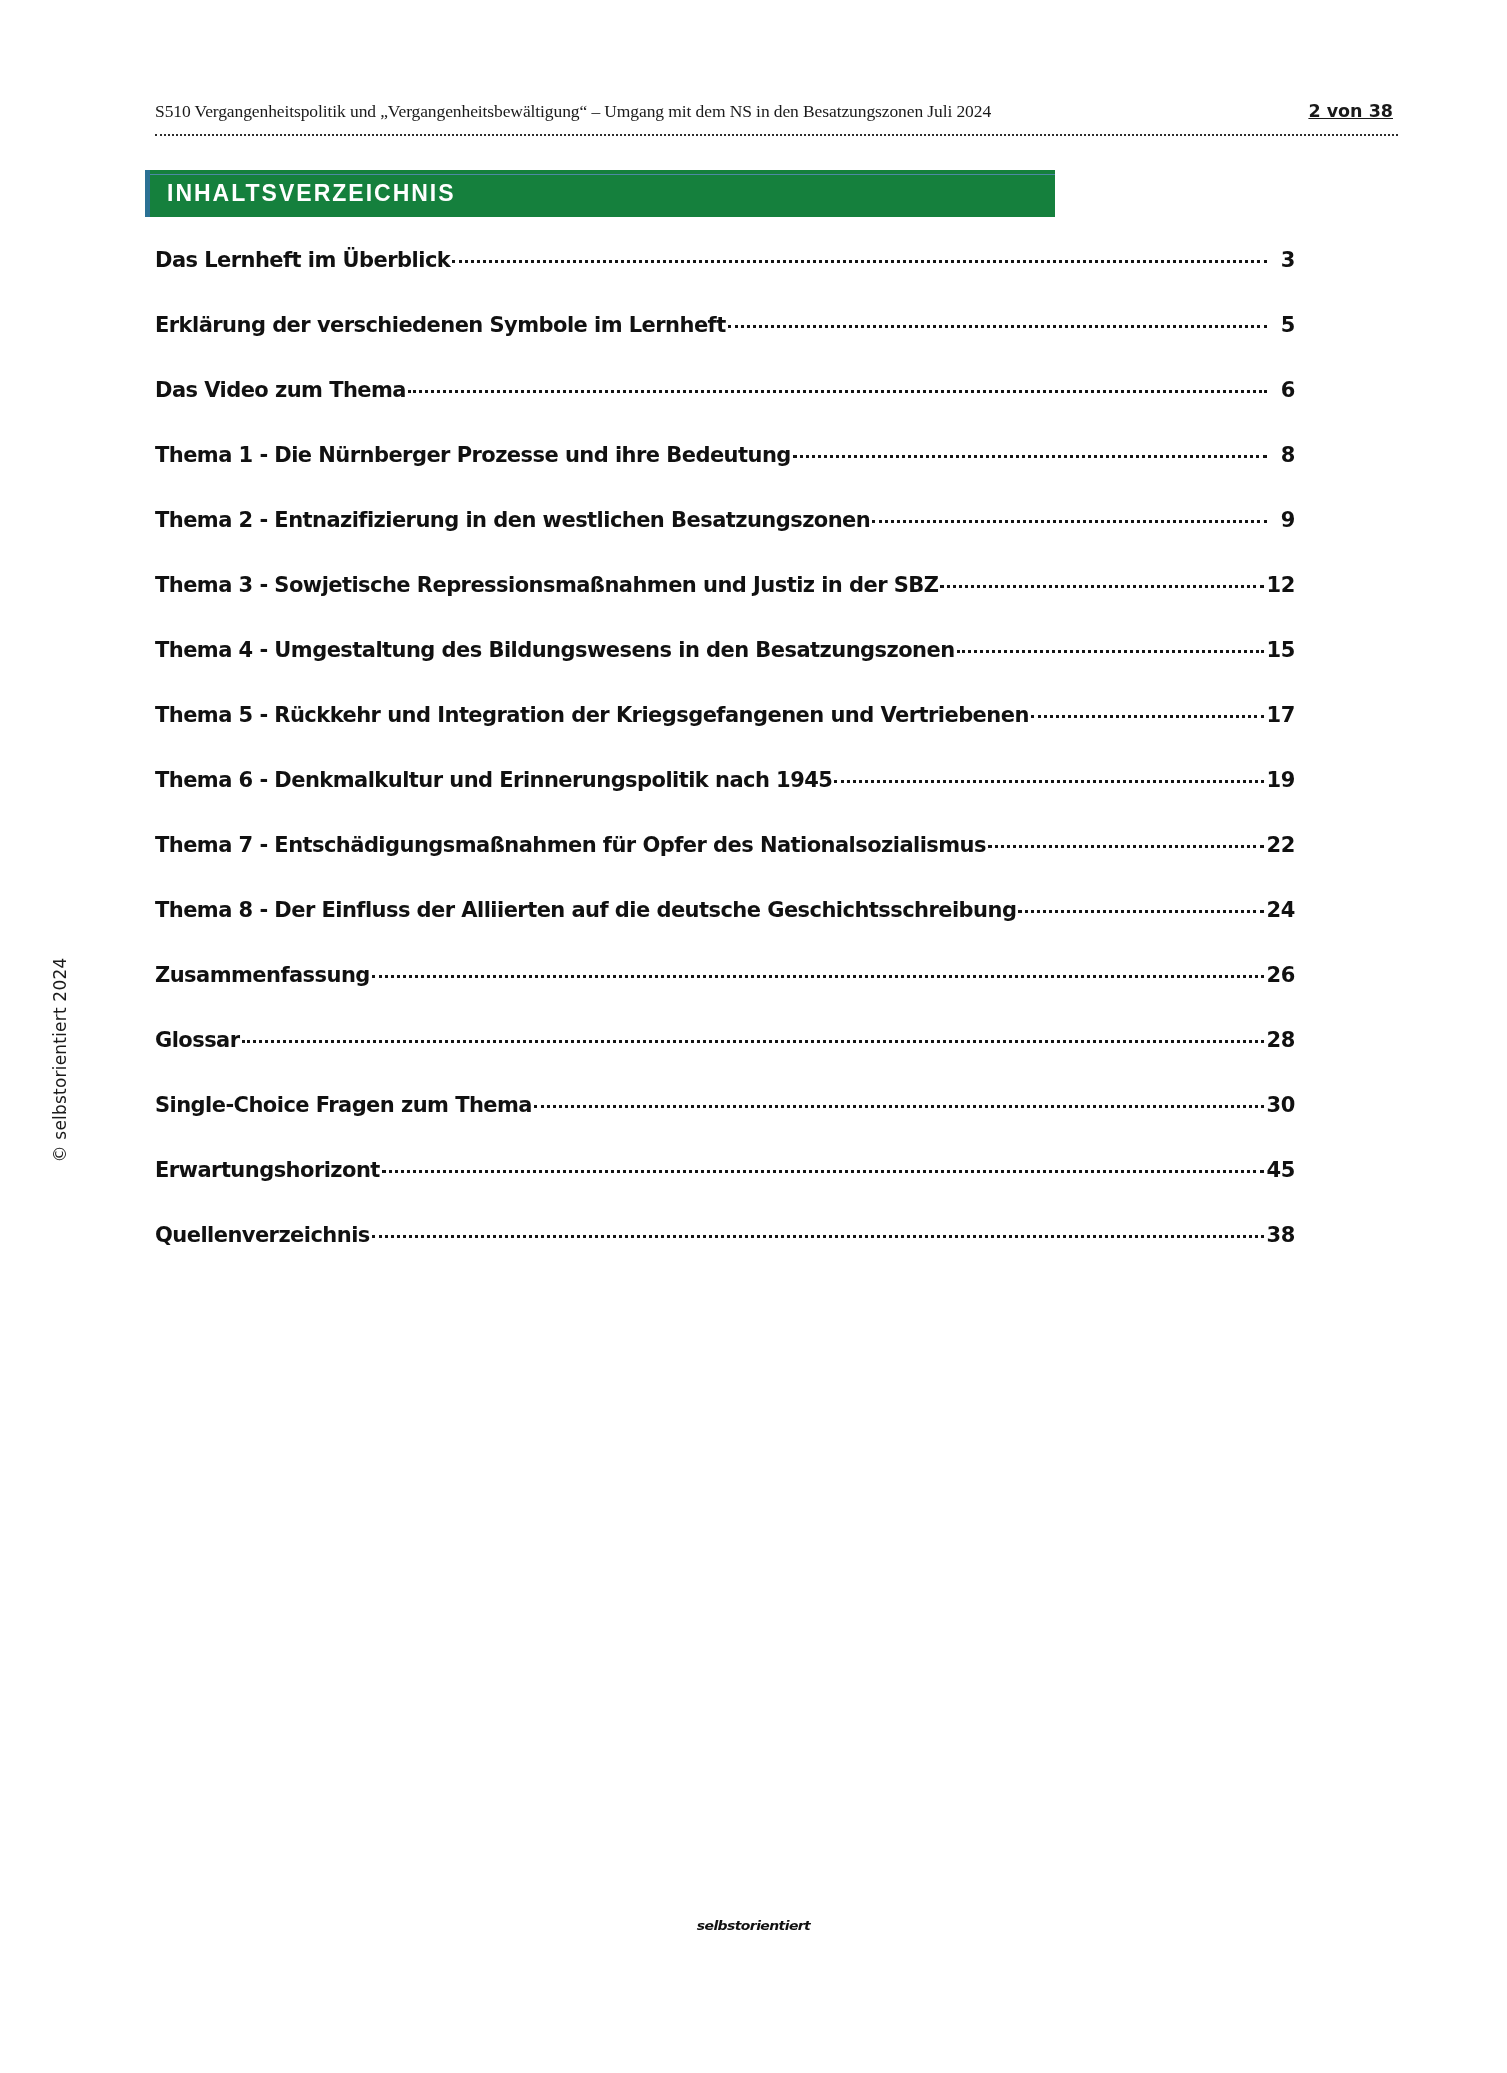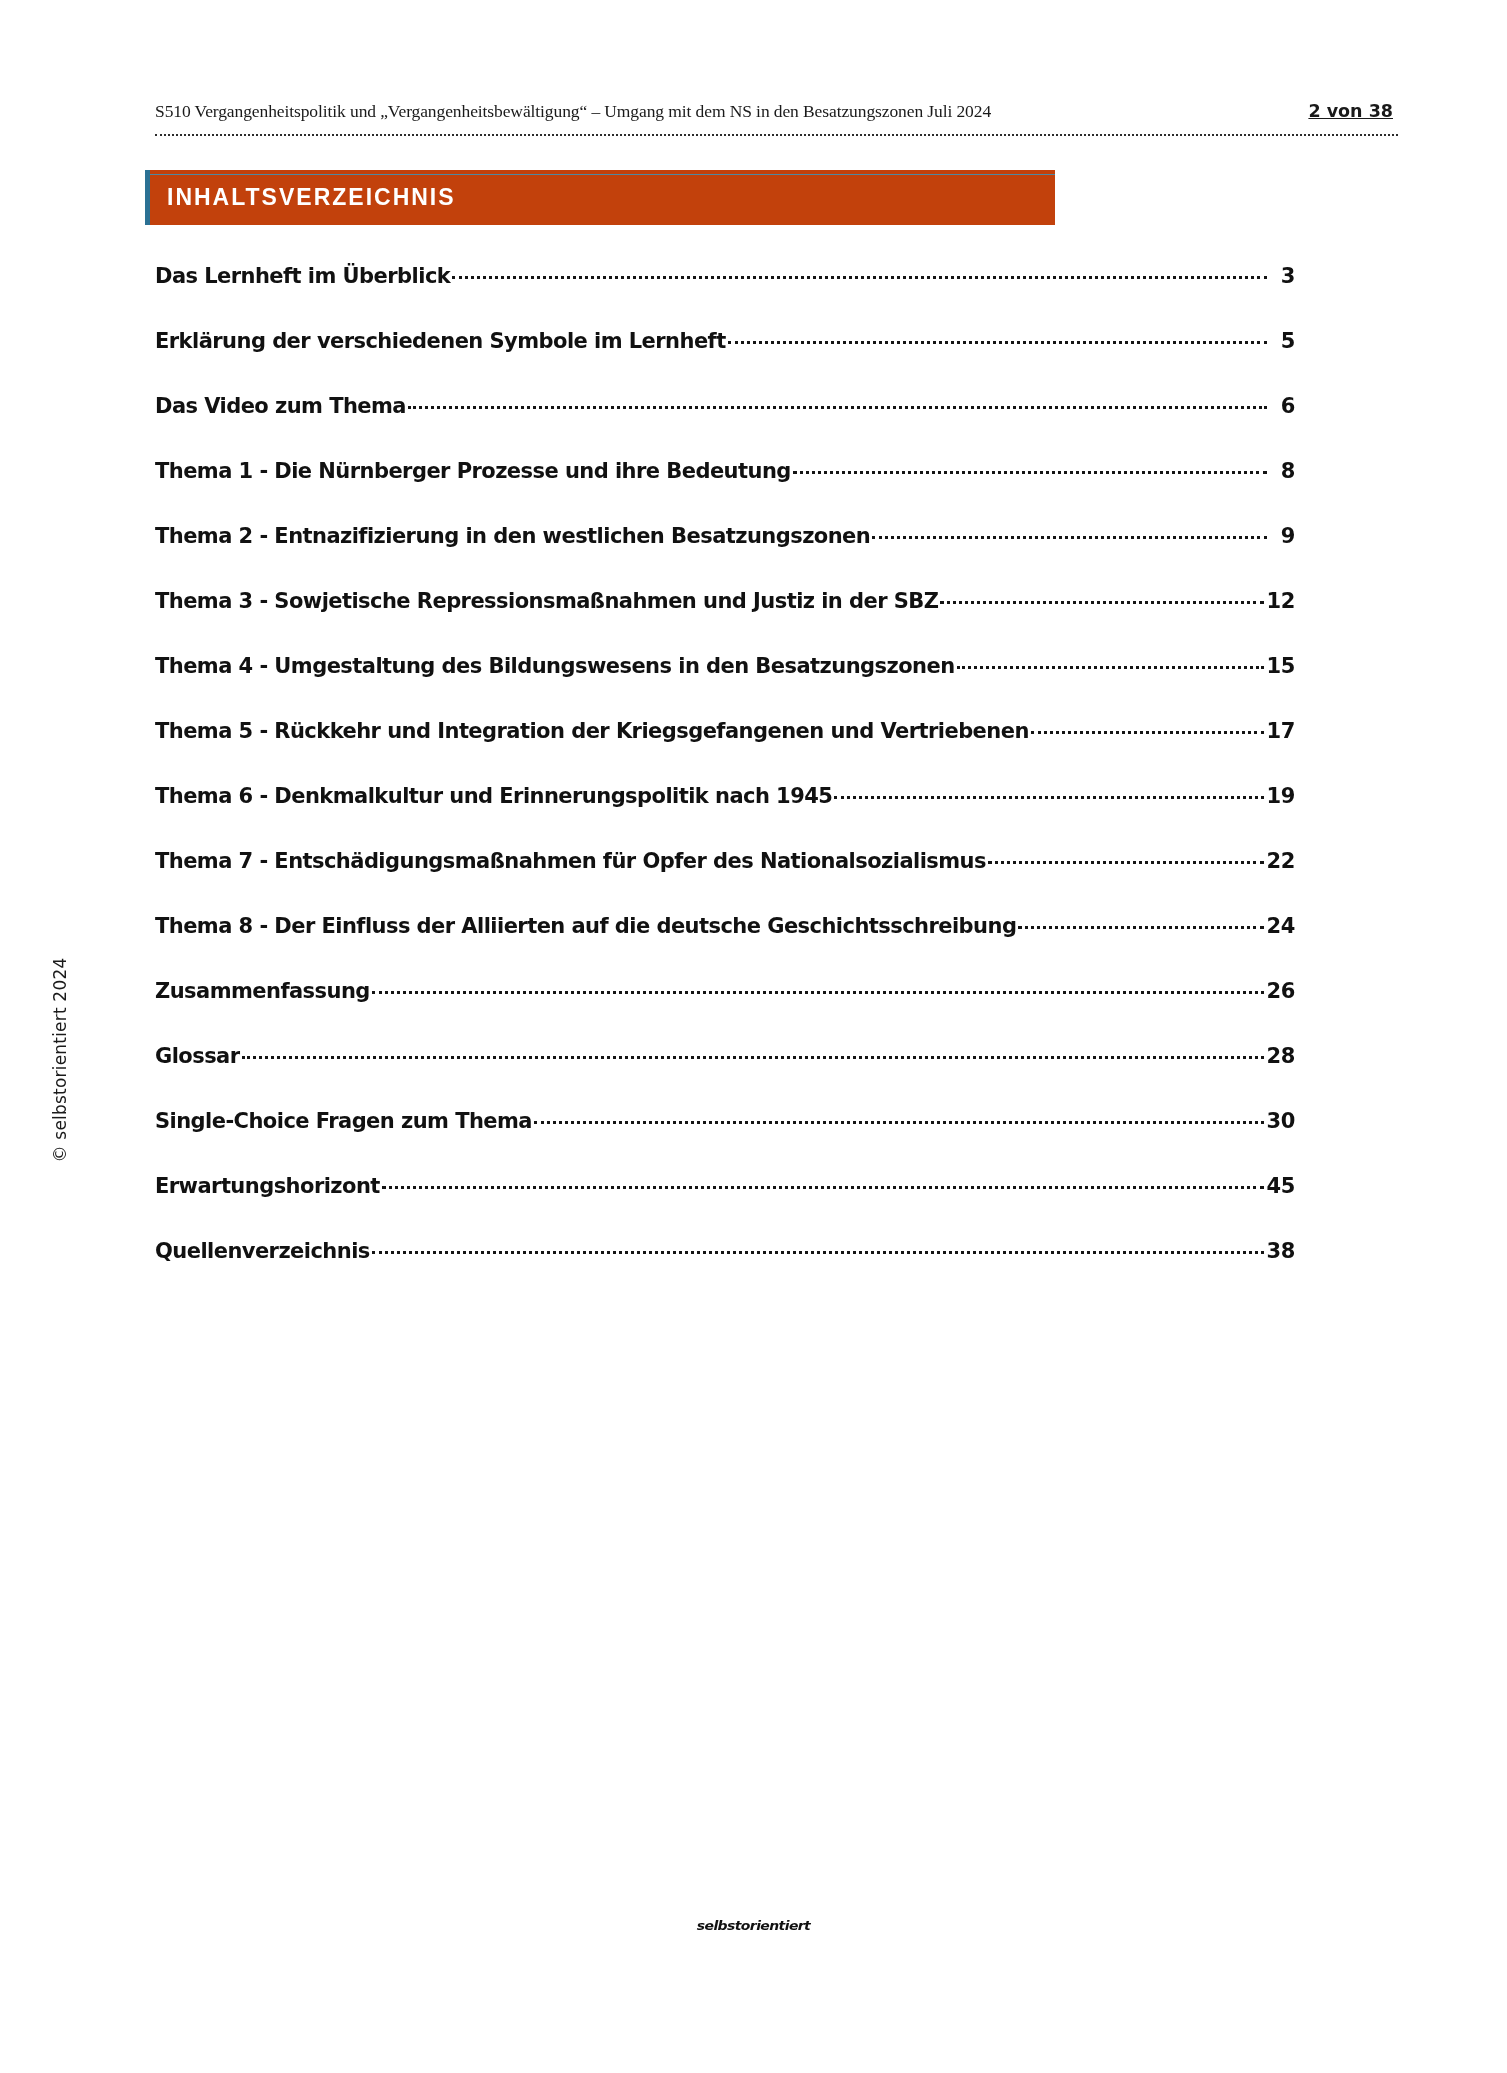--- a/index.html
+++ b/index.html
@@ -59,22 +59,22 @@
     height: 0;
     border-top: 2px dotted #2b2b2b;
   }
 
   
   .title-bar {
     position: absolute;
     left: 145px;
     top: 170px;
     width: 910px;
-    height: 55px;
-    background: #c2410c;
+    height: 47px;
+    background: #15803d;
     display: flex;
     align-items: center;
     box-sizing: border-box;
   }
   .title-bar::before {
     content: "";
     position: absolute;
     left: 0;
     top: 0;
     bottom: 0;
@@ -100,21 +100,20 @@
     letter-spacing: 2.0px;
     padding-left: 22px;
   }
 
   
   .toc {
     position: absolute;
     left: 155px;
     top: 247px;
     width: 1140px;
-    margin-top: 16px;
   }
   .toc-row {
     display: flex;
     align-items: baseline;
     height: 65px;
   }
   .toc-label {
     font-family: "DejaVu Sans", "Liberation Sans", sans-serif;
     font-weight: bold;
     font-size: 21px;

